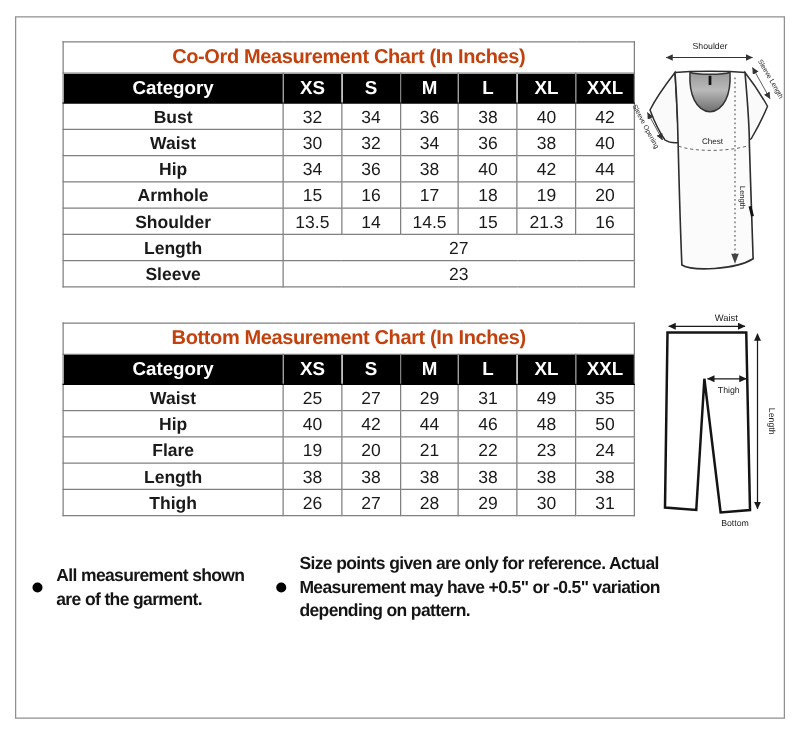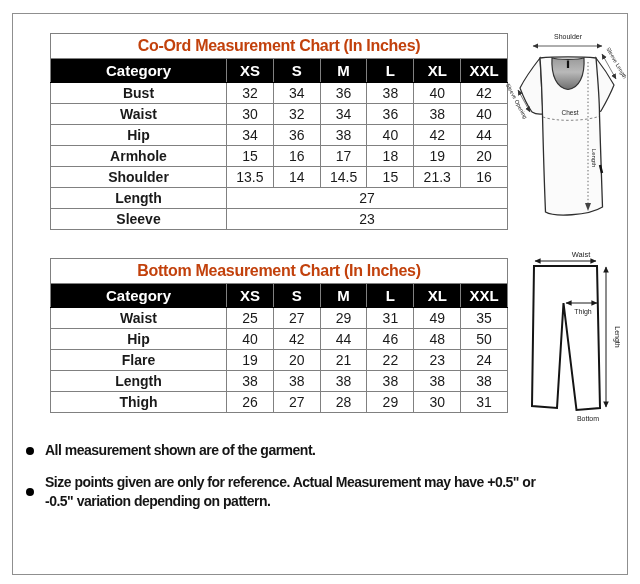--- a/index.html
+++ b/index.html
@@ -35,21 +35,21 @@
   tr.head-row th{
     height:23px;background:var(--header-bg);color:var(--header-text);
     font-size:15px;font-weight:bold;border-color:var(--header-bg);
     border-left-color:var(--table-border);border-right-color:var(--table-border);margin-left:10px;
   }
   table.mchart tbody td{height:20px;font-size:14px;color:#1a1a1a;}
   table.mchart tbody td.cat{font-weight:bold;font-size:14px;}
   #coord-table{left:50px;top:33px;}
   #bottom-table{left:50px;top:258px;}
   
-  .notes{position:absolute;left:26px;top:441px;width:520px;display:flex;flex-direction:column;gap:13px;}
+  .notes{position:absolute;left:26px;top:441px;width:520px;display:flex;gap:13px;}
   .note{display:flex;align-items:center;gap:11px;}
   .note .dot{flex:0 0 8px;width:8px;height:8px;border-radius:50%;background:#000;}
   .note p{
     margin:0;font-size:14px;font-weight:bold;line-height:19px;color:#151515;
     letter-spacing:-0.5px;max-width:500px;
   }
   
   svg.tee{position:absolute;left:504px;top:26px;}
   svg.pants{position:absolute;left:527px;top:246px;}
   svg text{font-family:"Liberation Sans",sans-serif;fill:#222;}

